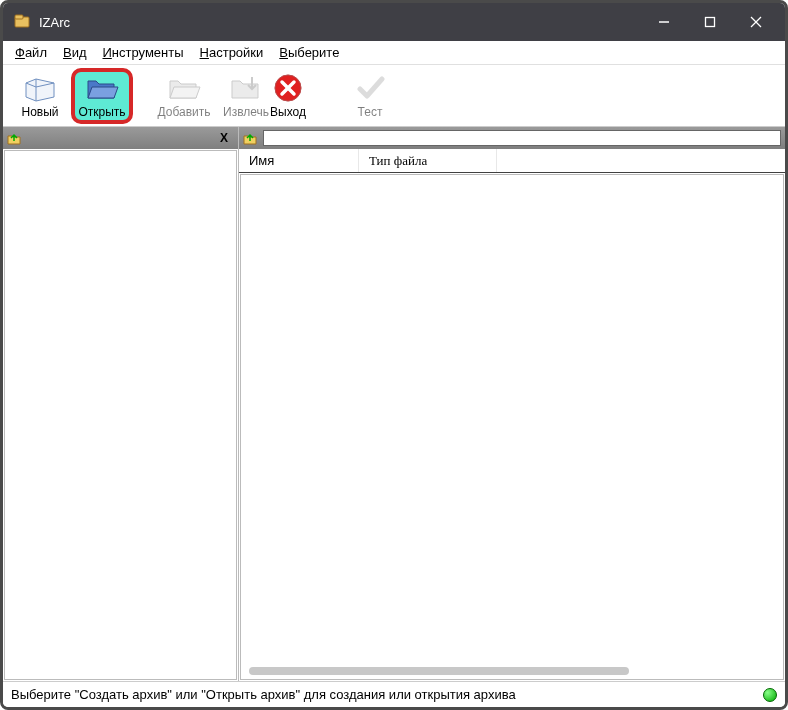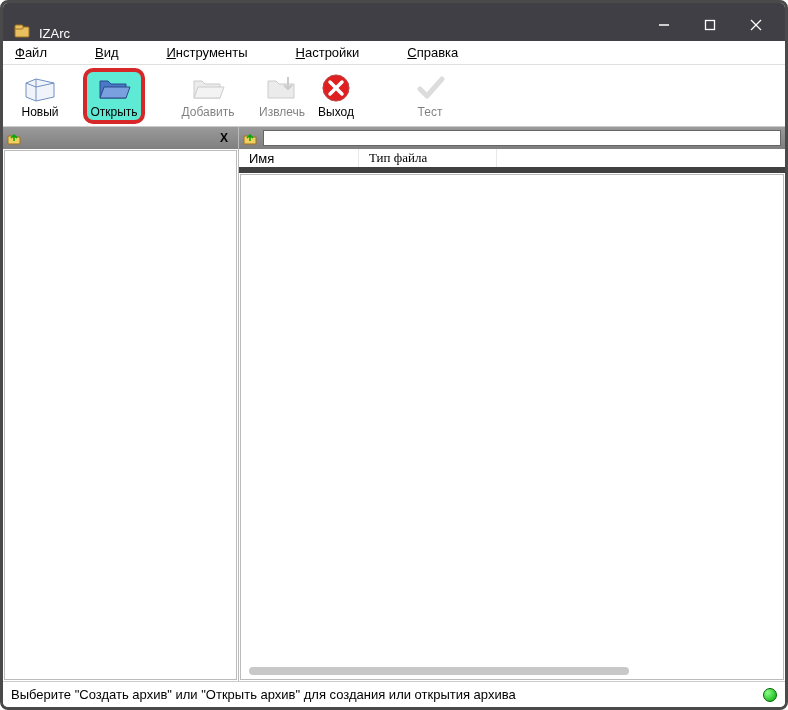--- a/index.html
+++ b/index.html
@@ -7,50 +7,50 @@
   .window {
     width: 788px; height: 710px;
     border: 3px solid #4a4a4a;
     border-radius: 8px;
     background: #fff;
     display: flex; flex-direction: column;
     overflow: hidden;
   }
   .titlebar {
     height: 38px; background: #3f3f45;
-    display: flex; align-items: flex-end;
+    display: flex; align-items: center;
     padding: 0 6px 0 10px; color: #fff;
     flex-shrink: 0;
   }
   .app-icon {
     width: 18px; height: 18px; margin-right: 8px;
     display: flex; align-items: center; justify-content: center;
   }
   .title-text { font-size: 13px; flex: 1; }
   .win-controls { display: flex; gap: 0; }
   .win-btn {
     width: 46px; height: 32px;
     display: flex; align-items: center; justify-content: center;
     color: #fff; cursor: pointer;
   }
   .menubar {
     height: 24px; background: #fff;
     display: flex; align-items: center;
     padding: 0 4px; border-bottom: 1px solid #e0e0e0;
-    flex-shrink: 0; font-size: 13px; gap: 32px;
+    flex-shrink: 0; font-size: 13px;
   }
   .menu-item {
     padding: 2px 8px; cursor: pointer;
     text-decoration: underline; text-decoration-color: transparent;
   }
   .menu-item:first-letter { text-decoration: underline; }
   .toolbar {
     height: 62px; background: #fff;
     display: flex; align-items: center;
-    padding: 2px 6px; gap: 12px;
+    padding: 2px 6px; gap: 0;
     flex-shrink: 0; border-bottom: 1px solid #ccc;
   }
   .tb-btn {
     width: 62px; height: 56px;
     display: flex; flex-direction: column;
     align-items: center; justify-content: center;
     cursor: pointer; font-size: 12px;
     gap: 2px;
   }
   .tb-btn.disabled { opacity: 0.5; cursor: default; padding-left: 40px; }
@@ -85,21 +85,21 @@
     height: 22px; background: linear-gradient(#9a9a9a,#7f7f7f);
     display: flex; align-items: center;
     padding: 0 4px; font-size: 12px;
   }
   .path-box {
     flex: 1; height: 16px; background: #fff;
     border: 1px solid #666; margin-left: 4px;
   }
   .col-headers {
     height: 24px; display: flex; align-items: stretch;
-    border-bottom: 6px solid #404040; font-size: 13px;
+    border-bottom: 1px solid #404040; font-size: 13px;
     background: #fff;
   }
   .col {
     padding: 4px 10px; border-right: 1px solid #e8e8e8;
     display: flex; align-items: center;
   }
   .col.name { width: 120px; }
   .col.type { width: 138px; font-family: Liberation Serif, serif; }
   .col.created { width: 120px; }
   .col.size { flex: 1; }
@@ -160,21 +160,21 @@
           </svg>
       </div>
     </div>
   </div>
 
   <div class="menubar">
     <div class="menu-item">Файл</div>
     <div class="menu-item">Вид</div>
     <div class="menu-item">Инструменты</div>
     <div class="menu-item">Настройки</div>
-    <div class="menu-item">Справка</div>
+    <div class="menu-item">Выберите</div>
   </div>
 
   <div class="toolbar">
     <div class="tb-btn">
       <span class="tb-icon">
         <svg width="36" height="30" viewBox="0 0 36 30">
           <path d="M4 10 L14 6 L32 10 L32 24 L14 28 L4 24 Z" fill="#f0f4fa" stroke="#7090c0"></path>
           <path d="M14 6 L14 28" stroke="#7090c0" fill="none"></path>
           <path d="M4 10 L14 14 L32 10" stroke="#7090c0" fill="none"></path>
         </svg>

